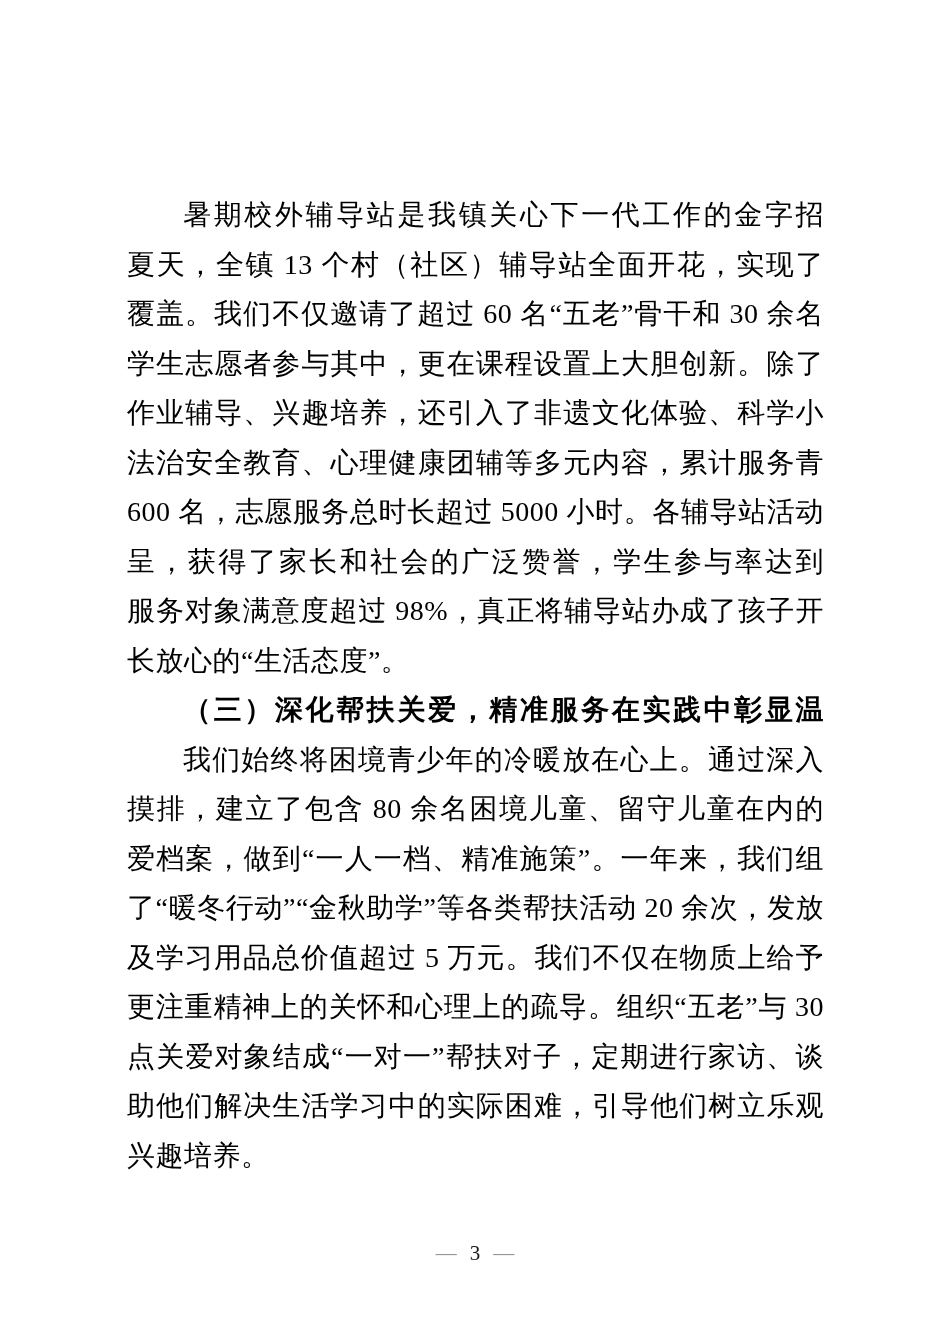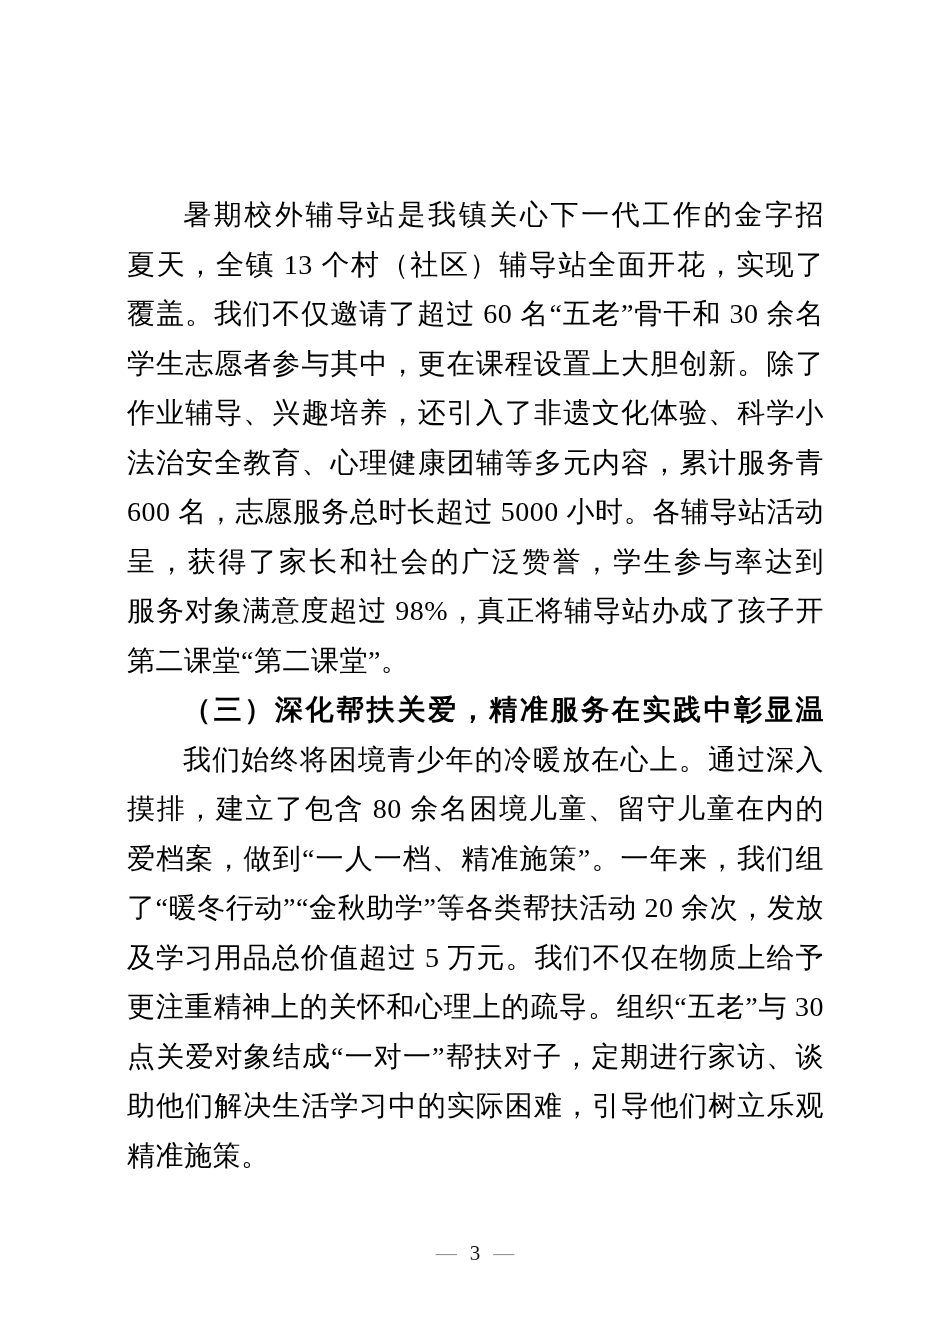--- a/index.html
+++ b/index.html
@@ -71,30 +71,30 @@
   <div class="textblock">
     <div class="line indent">暑期校外辅导站是我镇关心下一代工作的金字招牌。今年</div>
     <div class="line">夏天，全镇 13 个村（社区）辅导站全面开花，实现了辖区全</div>
     <div class="line">覆盖。我们不仅邀请了超过 60 名“五老”骨干和 30 余名返乡大</div>
     <div class="line">学生志愿者参与其中，更在课程设置上大胆创新。除了传统的</div>
     <div class="line">作业辅导、兴趣培养，还引入了非遗文化体验、科学小实验、</div>
     <div class="line">法治安全教育、心理健康团辅等多元内容，累计服务青少年近</div>
     <div class="line">600 名，志愿服务总时长超过 5000 小时。各辅导站活动精彩纷</div>
     <div class="line">呈，获得了家长和社会的广泛赞誉，学生参与率达到 95%以上，</div>
     <div class="line">服务对象满意度超过 98%，真正将辅导站办成了孩子开心、家</div>
-    <div class="line last">第二课堂“第二课堂”。</div>
+    <div class="line last">长放心的“生活态度”。</div>
     <div class="line heading">（三）深化帮扶关爱，精准服务在实践中彰显温度。</div>
     <div class="line indent">我们始终将困境青少年的冷暖放在心上。通过深入细致的</div>
     <div class="line">摸排，建立了包含 80 余名困境儿童、留守儿童在内的动态关</div>
     <div class="line">爱档案，做到“一人一档、精准施策”。一年来，我们组织开展</div>
     <div class="line">了“暖冬行动”“金秋助学”等各类帮扶活动 20 余次，发放慰问金</div>
     <div class="line">及学习用品总价值超过 5 万元。我们不仅在物质上给予支持，</div>
     <div class="line">更注重精神上的关怀和心理上的疏导。组织“五老”与 30 多名重</div>
     <div class="line">点关爱对象结成“一对一”帮扶对子，定期进行家访、谈心，帮</div>
     <div class="line">助他们解决生活学习中的实际困难，引导他们树立乐观向上的</div>
-    <div class="line last">精准施策。</div>
+    <div class="line last">兴趣培养。</div>
   </div>
 
   <div class="footer">
     <span class="dash">—</span><span class="num">3</span><span class="dash">—</span>
   </div>
 
 </div>
 
 </body></html>

